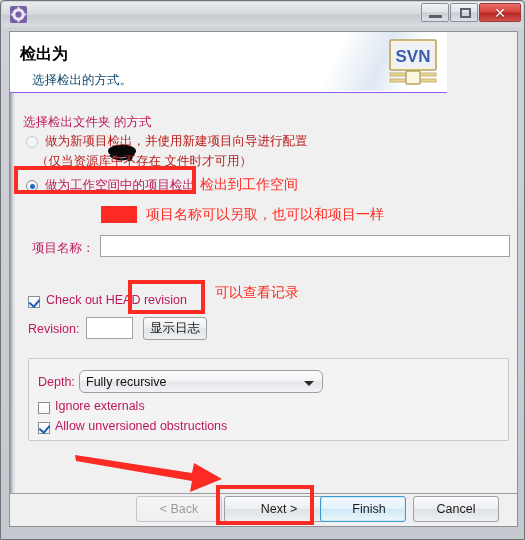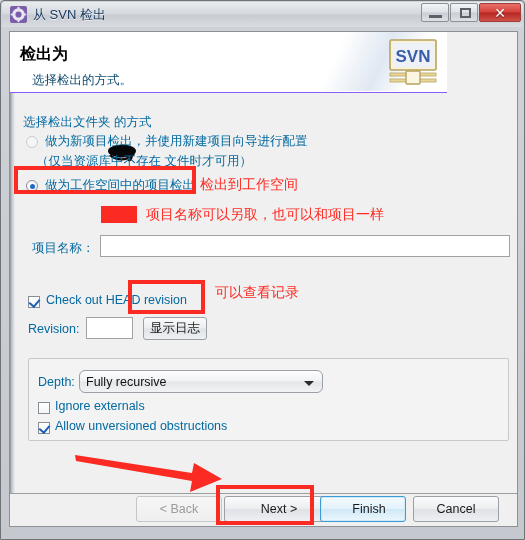--- a/index.html
+++ b/index.html
@@ -93,22 +93,22 @@
     position:absolute;left:0;top:462px;width:507px;height:32px;background:#f0f0f0;
   }
 
   
   .left-rail{
     position:absolute;left:0px;top:61px;width:5px;height:400px;
     background:linear-gradient(90deg,#8f9398 0%,#c6cacf 40%,#eceef0 100%);
   }
 
   
-  .lbl{position:absolute;font-size:12.5px;color:#0369a1;white-space:nowrap;}
-  .lbl.dis{color:#0369a1;}
+  .lbl{position:absolute;font-size:12.5px;color:#be185d;white-space:nowrap;}
+  .lbl.dis{color:#b91c1c;}
 
   .radio{
     position:absolute;width:12px;height:12px;border-radius:50%;
     box-sizing:border-box;
     border:1px solid #8a8f95;
     background:radial-gradient(circle at 40% 35%,#ffffff 0%,#f2f4f6 60%,#dfe3e7 100%);
   }
   .radio.dis{border-color:#c8cbce;background:#f4f5f6;}
   .radio .dot{
     position:absolute;left:2.5px;top:2.5px;width:5px;height:5px;border-radius:50%;
@@ -189,21 +189,20 @@
         <rect x="0" y="0" width="17" height="17" rx="2" fill="#7a5fa8"></rect>
         <circle cx="8.5" cy="8.5" r="6.2" fill="#e9e6f3"></circle>
         <circle cx="8.5" cy="8.5" r="3.1" fill="#7a5fa8"></circle>
         <g fill="#e9e6f3">
           <rect x="7.6" y="0.8" width="1.8" height="3"></rect>
           <rect x="7.6" y="13.2" width="1.8" height="3"></rect>
           <rect x="0.8" y="7.6" width="3" height="1.8"></rect>
           <rect x="13.2" y="7.6" width="3" height="1.8"></rect>
         </g>
       </svg>
-      <div class="title-text">从 SVN 检出</div>
 
       <div class="wbtns">
         <div class="wbtn">
           <div class="wmin"></div>
         </div>
         <div class="wbtn">
           <div class="wmax"></div>
         </div>
         <div class="wbtn close">
           <div class="wclose">✕</div>

